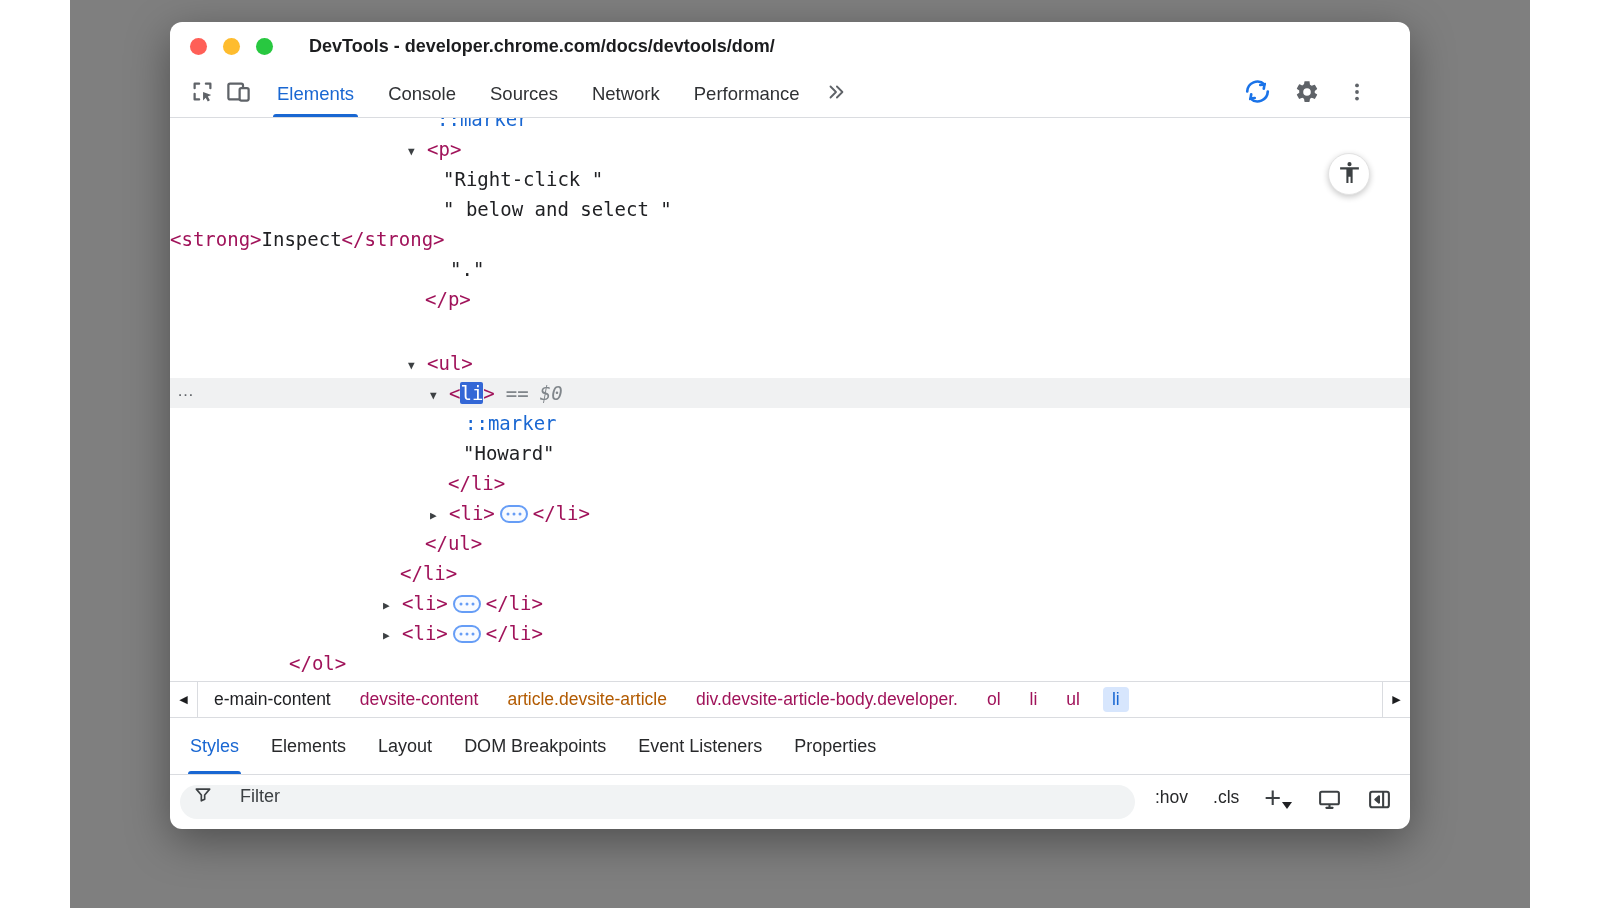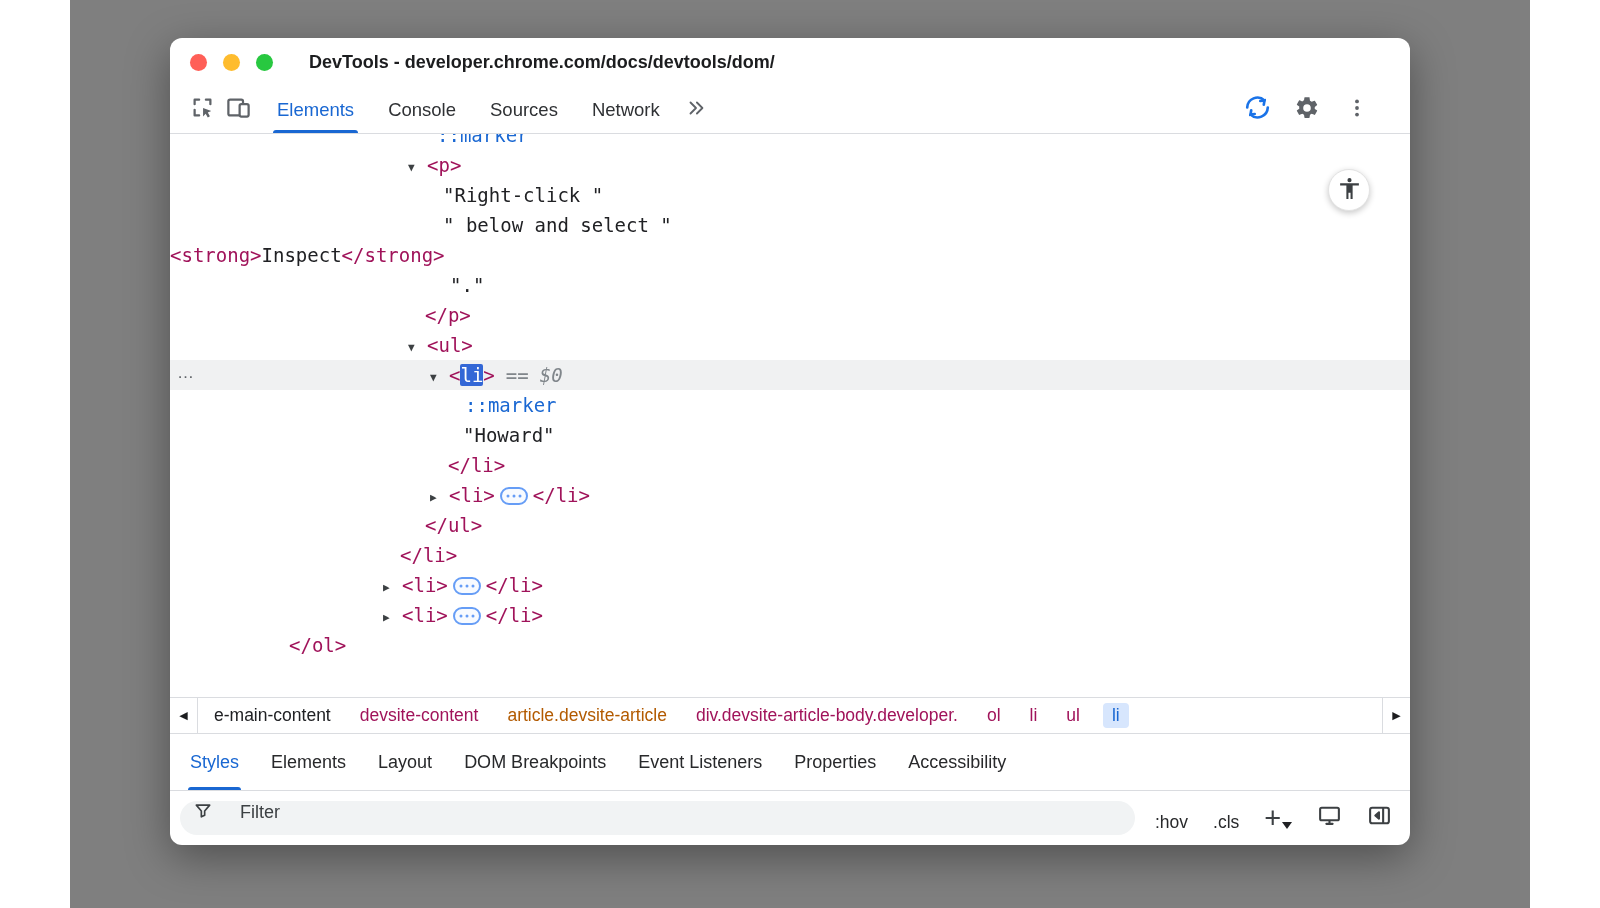--- a/index.html
+++ b/index.html
@@ -6,21 +6,21 @@
     --accent:#1967d2; --tag:#a0135a; --crumb-orange:#b25a00; --selection-bg:#3367d6;
     --selected-row-bg:#f0f1f2; --crumb-selected-bg:#d7e6fd; --border:#dadce0;
     --icon-gray:#5f6368; --text:#202124; --muted:#80868b; --backdrop:#7f7f7f;
     --pill-blue:#669df6; --filter-bg:#f1f3f4;
     --traffic-red:#ff5f57; --traffic-yellow:#febc2e; --traffic-green:#28c840;
   }
   *{box-sizing:border-box}
   html,body{margin:0;padding:0;width:1600px;height:908px;background:#ffffff;
     font-family:"Liberation Sans",sans-serif;color:var(--text);overflow:hidden}
   .backdrop{position:absolute;left:70px;right:70px;top:0;bottom:0;background:var(--backdrop)}
-  .devtools-window{position:absolute;left:170px;top:38px;width:1240px;height:807px;background:#fff;
+  .devtools-window{position:absolute;left:170px;top:22px;width:1240px;height:807px;background:#fff;
     border-radius:12px;box-shadow:0 12px 44px rgba(0,0,0,.38);overflow:hidden}
 
   
   .titlebar{height:48px;display:flex;align-items:center;padding-left:20px}
   .lights{display:flex;gap:16px}
   .light{width:17px;height:17px;border-radius:50%;display:inline-block}
   .light.red{background:var(--traffic-red)} .light.yellow{background:var(--traffic-yellow)} .light.green{background:var(--traffic-green)}
   .title{margin-left:36px;font-weight:bold;font-size:18px;color:#1c1d1f}
 
   
@@ -71,21 +71,21 @@
   .styles-tab{position:relative;display:flex;align-items:center;padding:0 16px;color:#28292b}
   .styles-tab.active{color:var(--accent)}
   .styles-tab.active::after{content:"";position:absolute;left:14px;right:14px;bottom:0;height:3px;background:var(--accent);border-radius:3px 3px 0 0}
 
   
   .filterbar{height:55px;display:flex;align-items:center;border-top:1px solid var(--border);padding:0 16px 0 10px}
   .filter-pill{width:955px;height:34px;border-radius:17px;background:var(--filter-bg);display:flex;align-items:flex-start;
     padding:0 8px 0 13px;gap:25px;flex:none}
   .filter-pill input{flex:1;border:none;background:transparent;outline:none;font-size:18px;font-family:"Liberation Sans",sans-serif;color:var(--text)}
   .filter-pill input::placeholder{color:#3c4043;opacity:1}
-  .filter-right{display:flex;align-items:flex-end;gap:25px;margin-left:20px;color:#28292b;font-size:17.5px}
+  .filter-right{display:flex;align-items:flex-start;gap:25px;margin-left:20px;color:#28292b;font-size:17.5px}
   .plus-wrap{display:flex;align-items:center}
   .plus{font-size:29px;line-height:1;color:#3c4043;margin-top:-3px}
   .caret{width:0;height:0;border-left:5px solid transparent;border-right:5px solid transparent;border-top:7px solid #202124;margin:10px 0 0 1px}
 </style>
 </head>
 <body>
 
 <div class="backdrop"></div>
 
 <div class="devtools-window">
@@ -112,20 +112,21 @@
       <span><svg width="27" height="27" viewBox="0 0 24 24" fill="none" stroke="#5f6368" stroke-width="2">
             <rect x="3" y="5" width="13" height="14" rx="1.5"></rect>
             <rect x="13" y="9" width="8" height="11" rx="1.5" fill="#ffffff"></rect>
           </svg></span>
     </div>
     <div class="tabs">
         <span class="tab active">Elements</span>
         <span class="tab">Console</span>
         <span class="tab">Sources</span>
         <span class="tab">Network</span>
+        <span class="tab">Performance</span>
       </div>
     <div class="more-tabs">
       <span><svg width="22" height="22" viewBox="0 0 24 24" fill="none" stroke="#5f6368" stroke-width="2" stroke-linecap="round" stroke-linejoin="round">
             <path d="M6 6l6 6-6 6"></path>
             <path d="M13 6l6 6-6 6"></path>
           </svg></span>
     </div>
     <div class="toolbar-right">
       <div class="icon-btn">
         <span><svg width="29" height="29" viewBox="0 0 24 24" fill="none" stroke="#1a73e8" stroke-width="2.2" stroke-linecap="round">
@@ -152,21 +153,21 @@
 
   <div class="dom-tree">
     <div>
         <div class="trow clip" style="padding-left: 267px;"><span class="tk-pseudo">::marker</span></div>
         <div class="trow" style="padding-left: 238px;"><span class="arrow">▼</span><span class="tk-tag">&lt;p&gt;</span></div>
         <div class="trow" style="padding-left: 273px;"><span class="tk-text">"Right-click "</span></div>
         <div class="trow" style="padding-left: 273px;"><span class="tk-text">" below and select "</span></div>
         <div class="trow" style=""><span class="tk-tag">&lt;strong&gt;</span><span class="tk-text">Inspect</span><span class="tk-tag">&lt;/strong&gt;</span></div>
         <div class="trow" style="padding-left: 280px;"><span class="tk-text">"."</span></div>
         <div class="trow" style="padding-left: 255px;"><span class="tk-tag">&lt;/p&gt;</span></div>
-        <div class="trow" style="padding-left: 238px;"><span class="arrow">▼</span><span class="tk-tag">&lt;ul&gt;</span></div>
+        <div class="trow" style="padding-left: 238px; margin-top: 34px;"><span class="arrow">▼</span><span class="tk-tag">&lt;ul&gt;</span></div>
         <div class="trow selected" style="padding-left: 260px;"><span class="gutter">…</span><span class="arrow">▼</span><span class="tk-tag">&lt;</span><span class="tk-tagsel">li</span><span class="tk-tag">&gt;</span><span class="tk-eq">==</span><span class="tk-dollar">$0</span></div>
         <div class="trow" style="padding-left: 295px;"><span class="tk-pseudo">::marker</span></div>
         <div class="trow" style="padding-left: 293px;"><span class="tk-text">"Howard"</span></div>
         <div class="trow" style="padding-left: 278px;"><span class="tk-tag">&lt;/li&gt;</span></div>
         <div class="trow" style="padding-left: 260px;"><span class="arrow">▶</span><span class="tk-tag">&lt;li&gt;</span><span class="pill"></span><span class="tk-tag">&lt;/li&gt;</span></div>
         <div class="trow" style="padding-left: 255px;"><span class="tk-tag">&lt;/ul&gt;</span></div>
         <div class="trow" style="padding-left: 230px;"><span class="tk-tag">&lt;/li&gt;</span></div>
         <div class="trow" style="padding-left: 213px;"><span class="arrow">▶</span><span class="tk-tag">&lt;li&gt;</span><span class="pill"></span><span class="tk-tag">&lt;/li&gt;</span></div>
         <div class="trow" style="padding-left: 213px;"><span class="arrow">▶</span><span class="tk-tag">&lt;li&gt;</span><span class="pill"></span><span class="tk-tag">&lt;/li&gt;</span></div>
         <div class="trow" style="padding-left: 119px;"><span class="tk-tag">&lt;/ol&gt;</span></div>
@@ -197,21 +198,20 @@
     </div>
   </div>
 
   <div class="stylesbar">
       <span class="styles-tab active">Styles</span>
       <span class="styles-tab">Elements</span>
       <span class="styles-tab">Layout</span>
       <span class="styles-tab">DOM Breakpoints</span>
       <span class="styles-tab">Event Listeners</span>
       <span class="styles-tab">Properties</span>
-      <span class="styles-tab">Accessibility</span>
     </div>
 
   <div class="filterbar">
     <div class="filter-pill">
       <span><svg width="20" height="20" viewBox="0 0 24 24" fill="none" stroke="#3c4043" stroke-width="2" stroke-linejoin="round">
             <path d="M4 5h16l-6 7v5l-4 2v-7z"></path>
           </svg></span>
       <input type="text" placeholder="Filter" style="">
     </div>
     <div class="filter-right">

